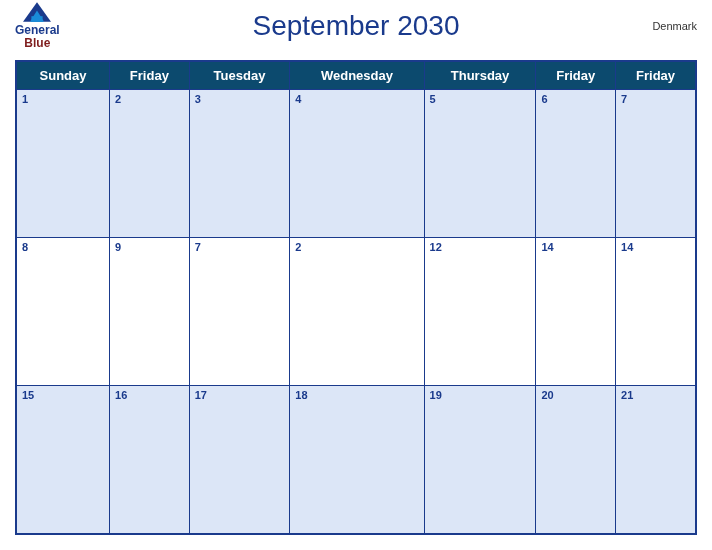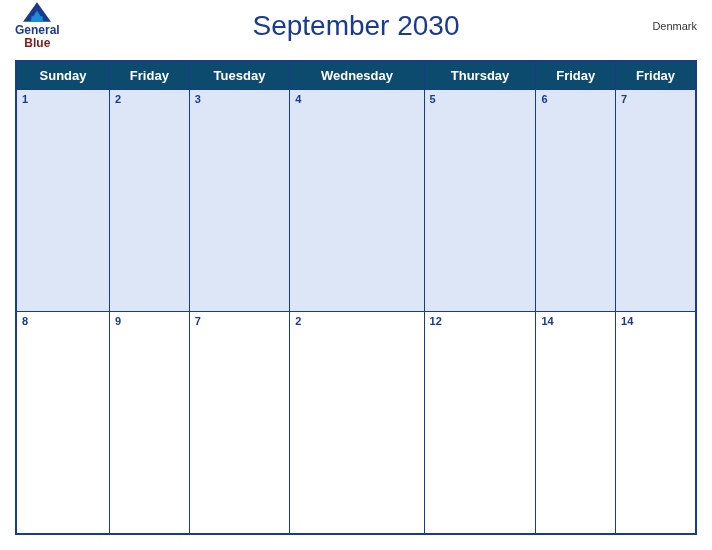--- a/index.html
+++ b/index.html
@@ -178,15 +178,38 @@
           <td>
             <span class="day-number">12</span>
           </td>
           <td>
             <span class="day-number">14</span>
           </td>
           <td>
             <span class="day-number">14</span>
           </td>
         </tr>
+        <tr class="row-odd">
+          <td>
+            <span class="day-number">15</span>
+          </td>
+          <td>
+            <span class="day-number">16</span>
+          </td>
+          <td>
+            <span class="day-number">17</span>
+          </td>
+          <td>
+            <span class="day-number">18</span>
+          </td>
+          <td>
+            <span class="day-number">19</span>
+          </td>
+          <td>
+            <span class="day-number">20</span>
+          </td>
+          <td>
+            <span class="day-number">21</span>
+          </td>
+        </tr>
       </tbody>
   </table>
 </div>
 
 </body></html>

